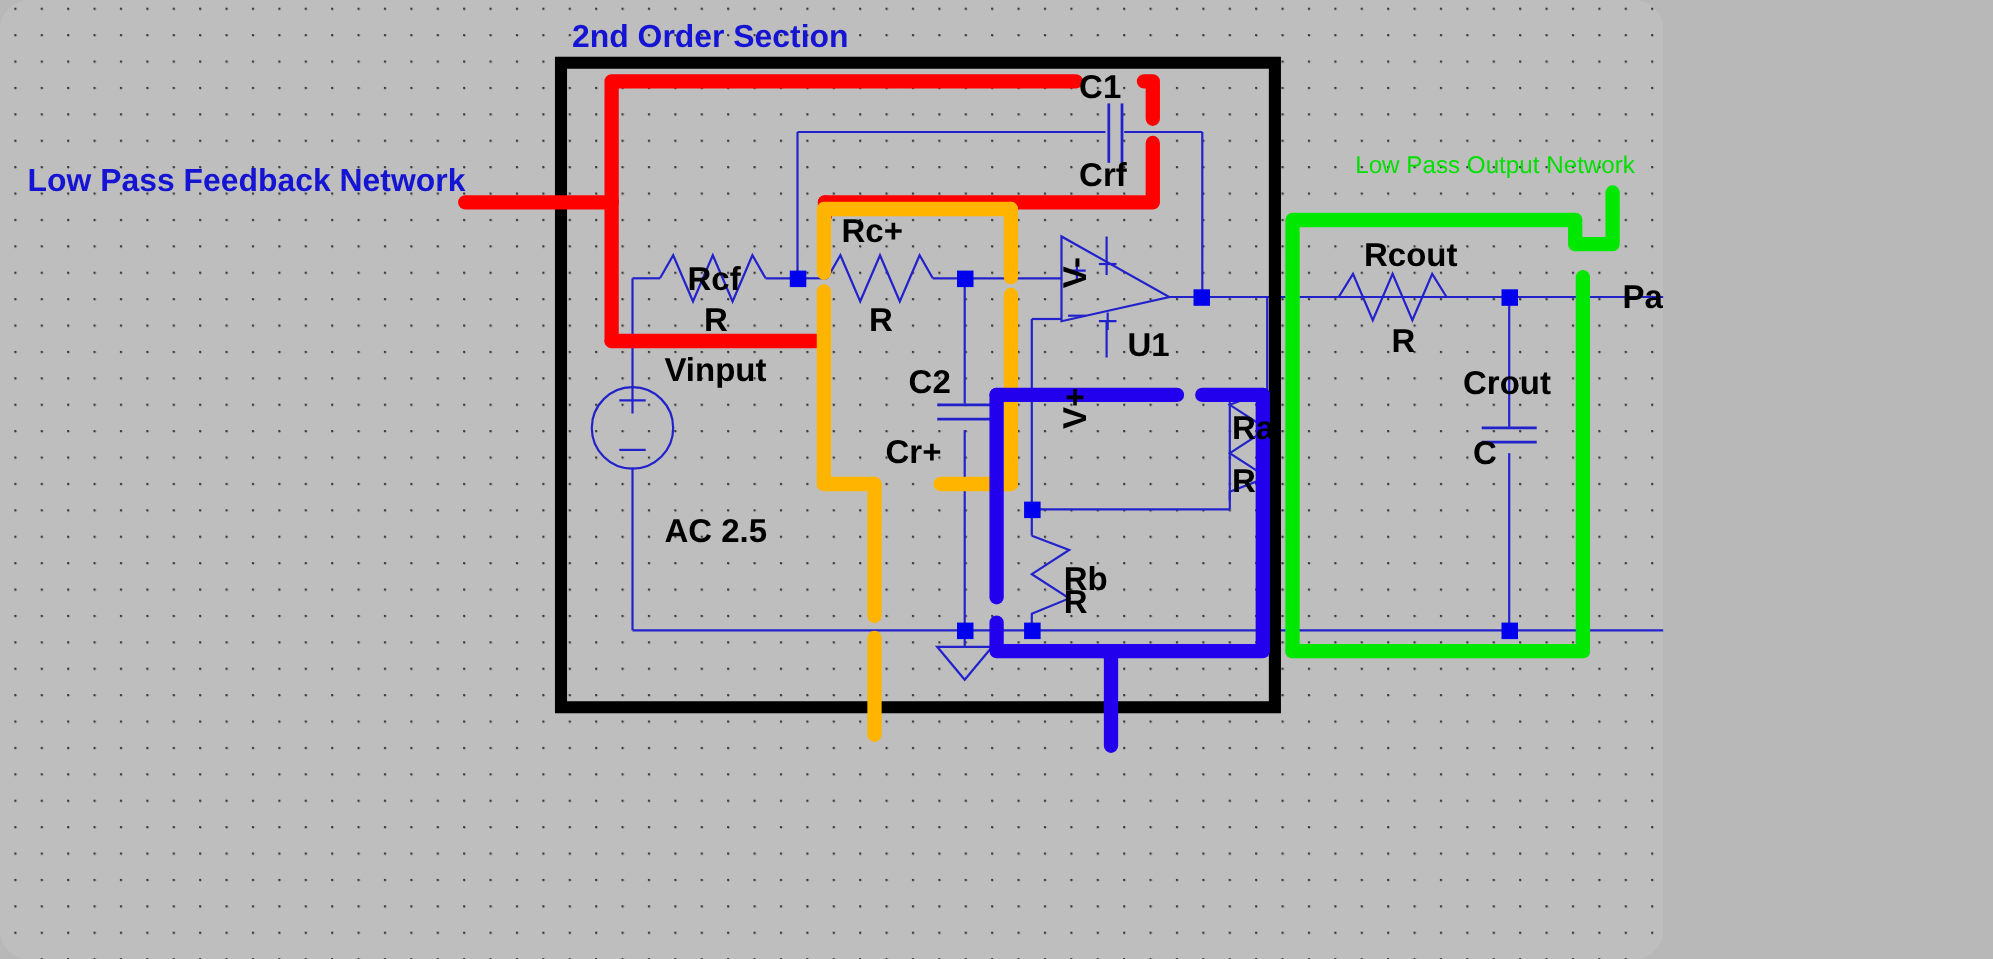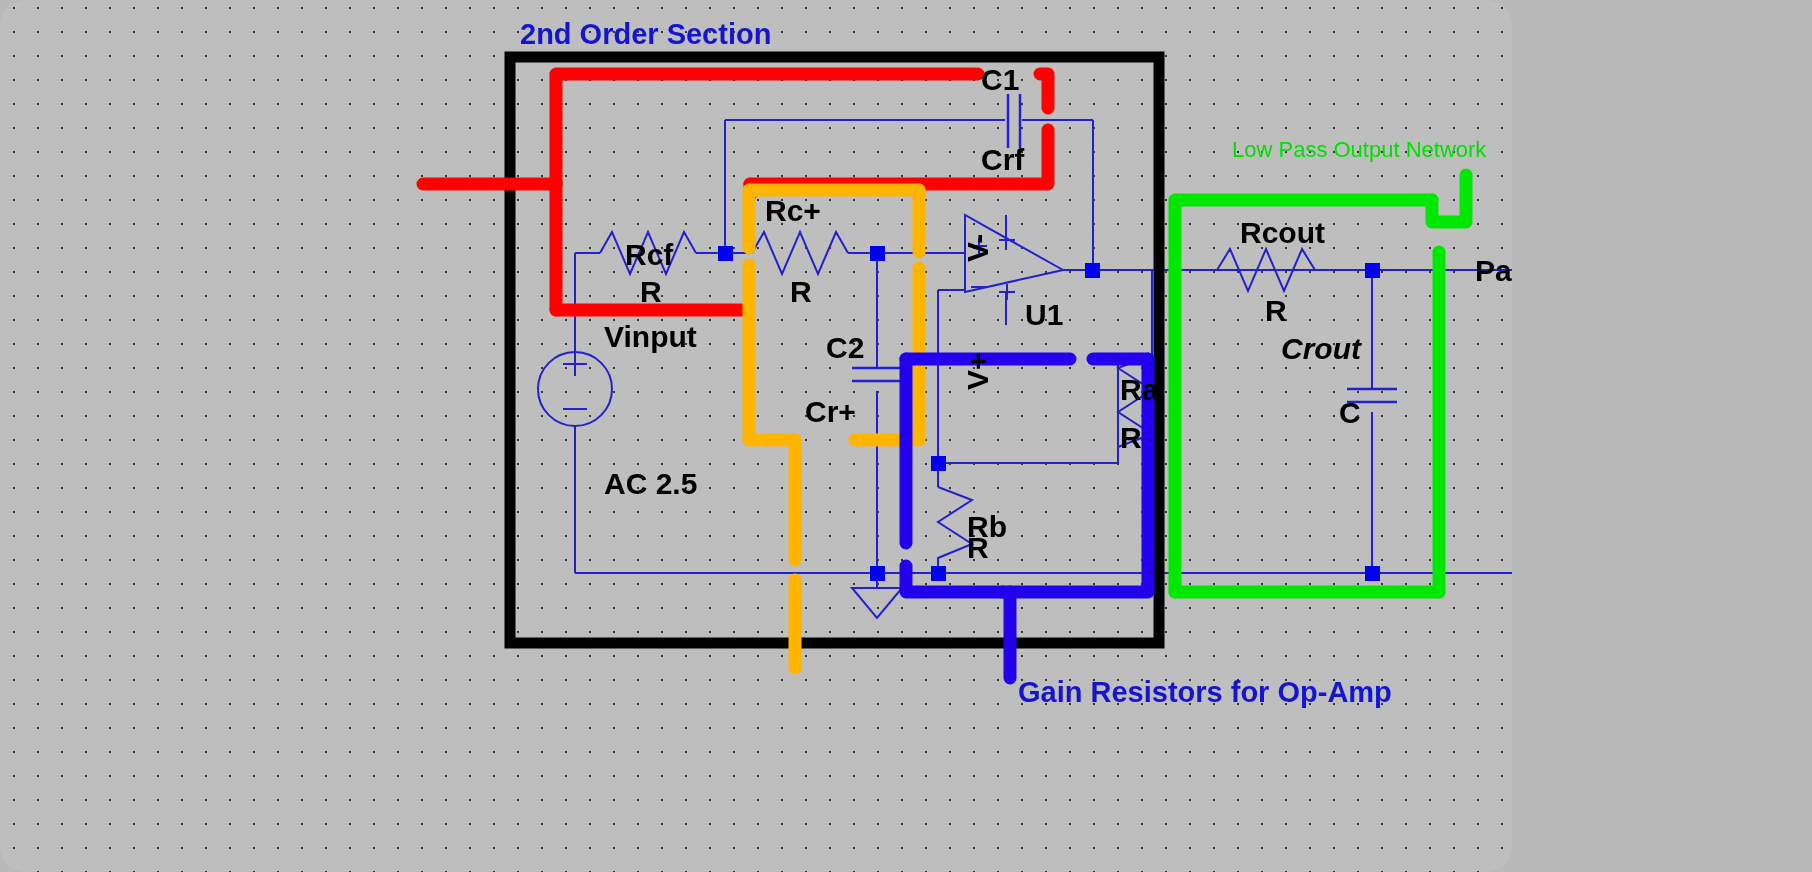--- a/index.html
+++ b/index.html
@@ -186,25 +186,25 @@
       <path d="M1175 270 L1175 200 L1432 200"></path>
       <path d="M1432 200 L1432 222 L1466 222 L1466 175"></path>
       <path d="M1439 252 L1439 592"></path>
       <path d="M1175 592 L1439 592"></path>
     </g>
   </svg>
 
   <div class="lbl lbl-blue-title" style="left:520px; top:20px;">2nd Order Section</div>
 
 
+  <div class="lbl lbl-blue-title" style="left:25px; top:151px;">Low Pass Feedback Network</div>
 
   <div class="lbl lbl-green-title" style="left:1232px; top:139px;">Low Pass Output Network</div>
 
 
-  <div class="lbl lbl-blue-title" style="left:1018px; top:678px;">Gain Resistors for Op-Amp</div>
 
   <div class="lbl lbl-black" style="left:625px; top:196px;margin-top:44px;">Rcf</div>
   <div class="lbl lbl-black" style="left:640px; top:277px;">R</div>
 
   <div class="lbl lbl-black" style="left:765px; top:196px;">Rc+</div>
   <div class="lbl lbl-black" style="left:790px; top:277px;">R</div>
 
   <div class="lbl lbl-black" style="left:981px; top:65px;">C1</div>
   <div class="lbl lbl-black" style="left:981px; top:145px;">Crf</div>
 
@@ -215,21 +215,21 @@
 
   <div class="lbl lbl-black" style="left:1120px; top:375px;">Ra</div>
   <div class="lbl lbl-black" style="left:1120px; top:423px;">R</div>
 
   <div class="lbl lbl-black" style="left:967px; top:484px;margin-top:28px;">Rb</div>
   <div class="lbl lbl-black" style="left:967px; top:533px;">R</div>
 
   <div class="lbl lbl-black" style="left:1240px; top:218px;">Rcout</div>
   <div class="lbl lbl-black" style="left:1265px; top:296px;">R</div>
 
-  <div class="lbl lbl-black" style="left:1281px; top:334px;font-style:italic;">Crout</div>
+  <div class="lbl lbl-black" style="left:1330px; top:334px;">Crout</div>
   <div class="lbl lbl-black" style="left:1339px; top:398px;">C</div>
 
   <div class="lbl lbl-black" style="left:604px; top:322px;text-align:center;">Vinput</div>
   <div class="lbl lbl-black" style="left:604px; top:469px;">AC 2.5</div>
 
   <div class="lbl lbl-black" style="left:1475px; top:256px;">Pass</div>
 
   <div class="lbl lbl-black rot90" style="left:993px; top:232px;">V-</div>
   <div class="lbl lbl-black rot90" style="left:993px; top:360px;">V+</div>
 

